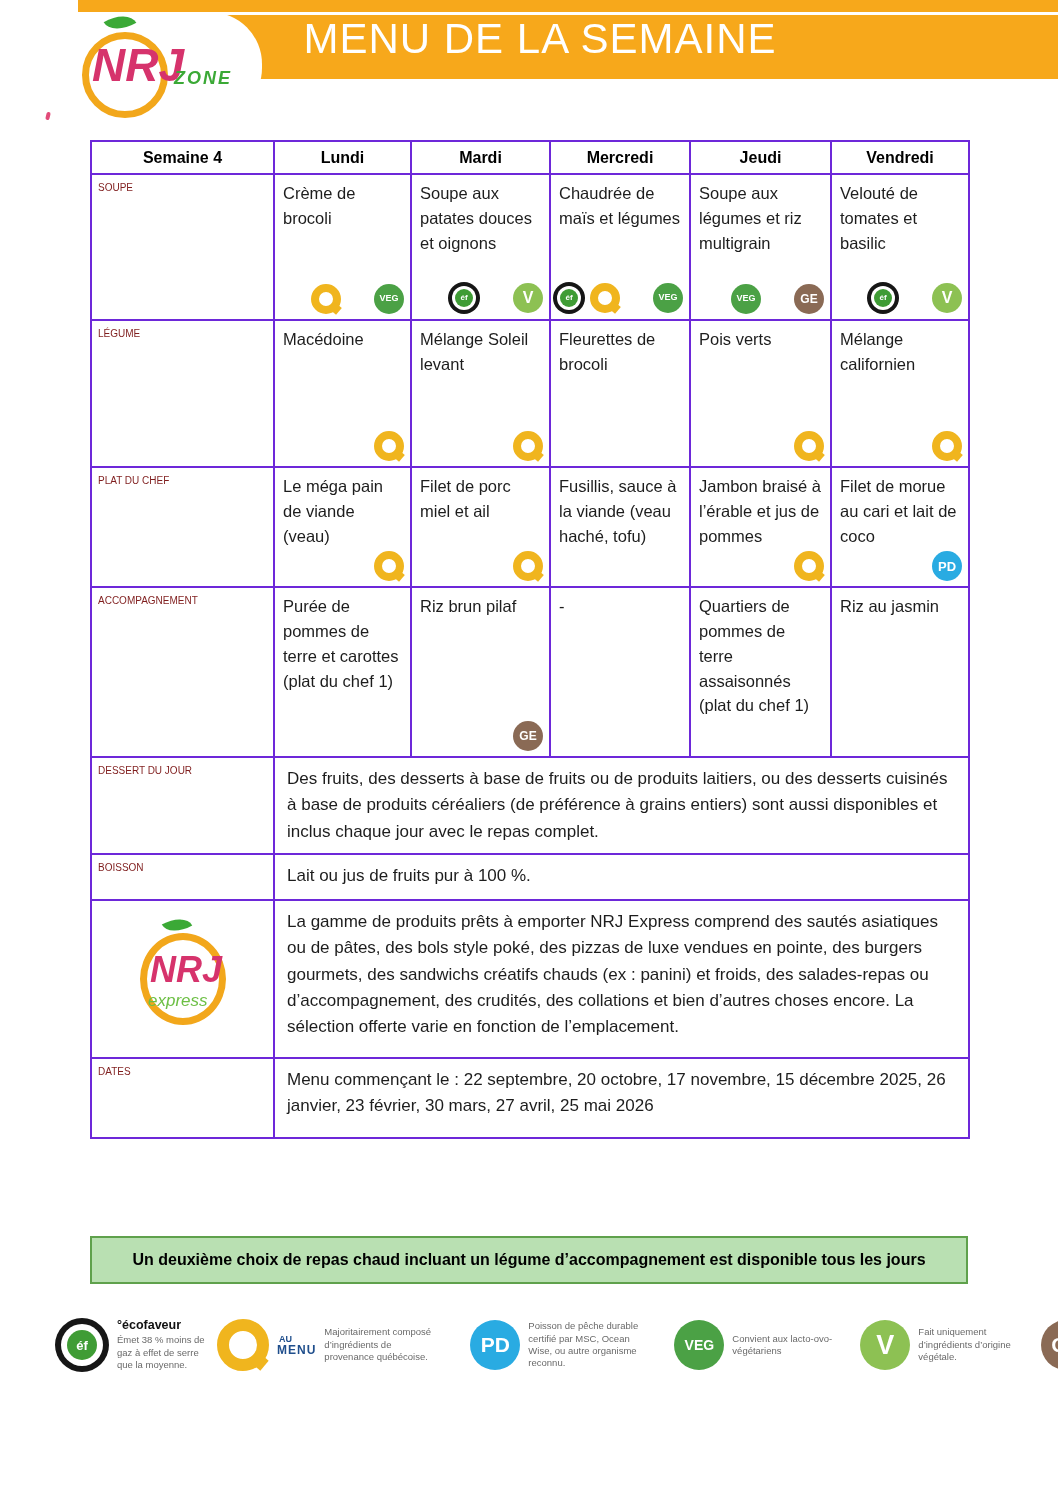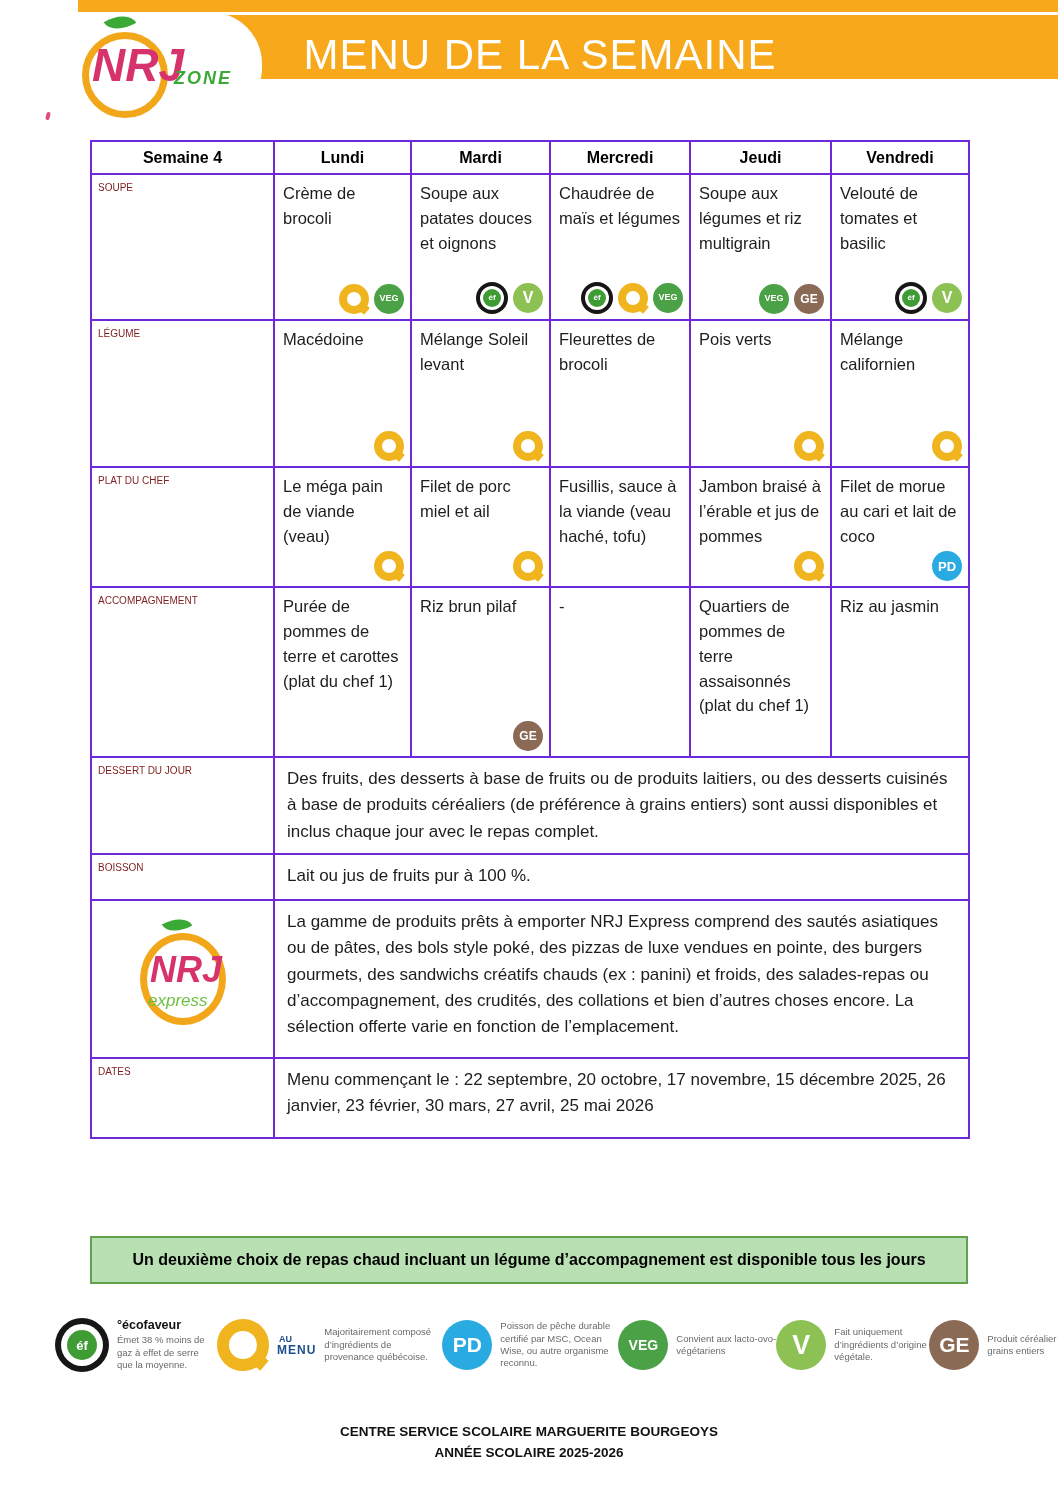--- a/index.html
+++ b/index.html
@@ -2,21 +2,21 @@
 <html><head>
 <meta charset="utf-8">
 <style>
   html,body{margin:0;padding:0;background:#fff;}
   .page{position:relative;width:1058px;height:1497px;background:#fff;overflow:hidden;
         font-family:"Liberation Sans",sans-serif;color:#1d1d1d;}
 
   
   .top-strip{position:absolute;left:78px;top:0;right:0;height:12px;background:#F7A81B;}
   .banner{position:absolute;left:172px;top:15px;right:0;height:64px;background:#F7A81B;
-          display:flex;align-items:flex-end;justify-content:center;}
+          display:flex;align-items:flex-start;justify-content:center;}
   .banner-title{color:#fff;font-size:42px;font-weight:400;letter-spacing:1px;padding-right:150px;white-space:nowrap;}
   .logo-box{position:absolute;left:70px;top:12px;width:192px;height:108px;background:#fff;
             border-radius:0 52px 52px 0;}
   .logo-ring{position:absolute;left:12px;top:20px;width:86px;height:86px;border:7px solid #F2A71B;
              border-radius:50%;box-sizing:border-box;}
   .logo-leaf{position:absolute;left:36px;top:2px;width:28px;height:17px;background:#3BA936;
              border-radius:0 100% 0 100%;transform:rotate(-30deg);}
   .logo-nrj{position:absolute;left:22px;top:26px;font-size:46px;font-weight:bold;font-style:italic;color:#D6336C;}
   .logo-zone{position:absolute;left:104px;top:56px;font-size:18px;font-weight:bold;font-style:italic;
              color:#3BA936;letter-spacing:2px;}
@@ -37,21 +37,21 @@
   #menu-body tr:nth-child(3){height:95px;}
   #menu-body tr:nth-child(4){height:110px;}
   #menu-body tr:nth-child(5){height:163px;}
   tr.r-dessert{height:90px;} tr.r-boisson{height:46px;} tr.r-express{height:158px;} tr.r-dates{height:80px;}
 
   .badges{position:absolute;right:6px;bottom:5px;display:flex;gap:5px;align-items:center;}
 
   
   .b{border-radius:50%;display:inline-flex;align-items:center;justify-content:center;
      color:#fff;font-weight:bold;box-sizing:border-box;flex:0 0 auto;}
-  .b-sol{width:30px;height:30px;}
+  .b-sol{width:30px;height:30px;margin-left:28px;}
   .b-veg{font-size:9px;} .b-v{font-size:16px;} .b-ge{font-size:12px;} .b-pd{font-size:13px;}
   .b-qc{width:30px;height:30px;border:8px solid #F0B51E;background:#fff;position:relative;}
   .b-qc::after{content:'';position:absolute;width:9px;height:9px;background:#F0B51E;
                right:-7px;bottom:-7px;transform:rotate(40deg);}
   .b-ef{width:32px;height:32px;background:#161616;position:relative;}
   .b-ef::before{content:'';position:absolute;inset:4px;background:#fff;border-radius:50%;}
   .ef-core{position:relative;z-index:1;width:18px;height:18px;background:#3F9C35;border-radius:50%;
            color:#fff;font-size:8px;font-weight:bold;
            display:flex;align-items:center;justify-content:center;}
   
@@ -274,18 +274,14 @@
         </span>
       </div>
       <div class="leg-item leg-5">
         <span class="b b-sol b-ge lg" style="background: rgb(138, 106, 85);">GE</span>
         <span class="leg-text">
           <span class="leg-desc">Produit céréalier à grains entiers</span>
         </span>
       </div>
     </div>
 
-  <div class="footer">
-    <div>CENTRE SERVICE SCOLAIRE MARGUERITE BOURGEOYS</div>
-    <div>ANNÉE SCOLAIRE 2025-2026</div>
-  </div>
 
 </div>
 
 </body></html>

